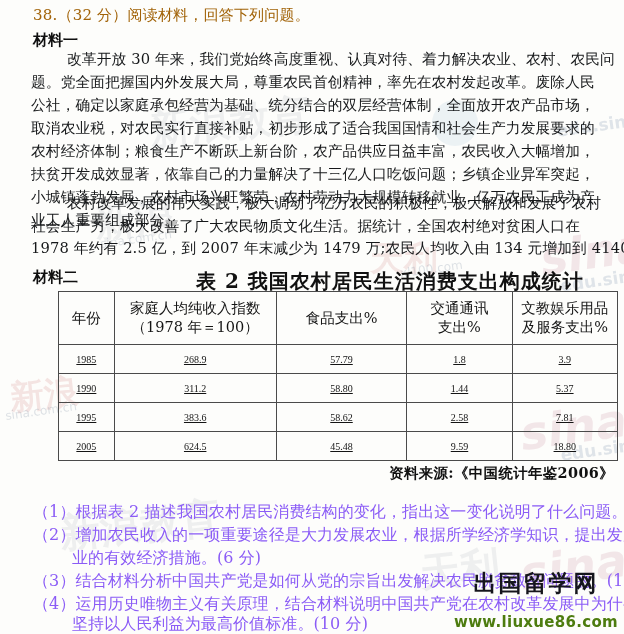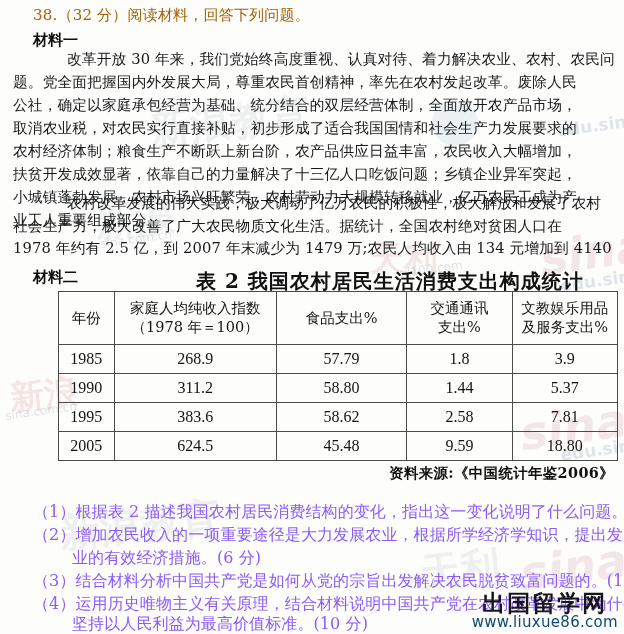--- a/index.html
+++ b/index.html
@@ -37,21 +37,21 @@
   }
   .label-bold {
     position: absolute;
     font-weight: bold;
     font-size: 15px;
     color: #101010;
     white-space: nowrap;
   }
   .body-line {
     position: absolute;
-    left: 13px;
+    left: 31px;
     font-size: 14.7px;
     line-height: 1;
     white-space: nowrap;
     color: #16181a;
     letter-spacing: 0.15px;
   }
   .body-line.indent {
     left: 67px;
   }
 
@@ -85,22 +85,23 @@
     background: transparent;
   }
   table.stats thead th {
     height: 52px;
     font-size: 14.5px;
     line-height: 1.28;
     font-family: "DejaVu Serif", "Liberation Serif", serif;
   }
   table.stats tbody td {
     height: 28px;
-    font-size: 16px;
+    font-size: 10px;
     font-family: "Liberation Serif", "DejaVu Serif", serif;
+    text-decoration: underline;
   }
   table.stats tbody td.yr {
     font-family: "Liberation Serif", "DejaVu Serif", serif;
   }
   .c-year   { width: 54px; }
   .c-income { width: 159px; }
   .c-food   { width: 128px; }
   .c-trans  { width: 103px; }
   .c-edu    { width: 103px; }
   .hd2 { display: block; }
@@ -187,24 +188,25 @@
   }
   .brand-cn {
     font-size: 23px;
     font-weight: bold;
     color: #15151c;
     letter-spacing: 2px;
     font-family: "DejaVu Sans", sans-serif;
   }
   .brand-url {
     font-size: 15px;
-    font-weight: normal;
-    color: #0c4a6e;
+    font-weight: bold;
+    color: #4d7c0f;
     letter-spacing: 0.3px;
     font-family: "DejaVu Sans", sans-serif;
+    margin-top: 20px;
   }
 </style>
 </head>
 <body>
 
 <div class="page">
 
   <div class="wm wm-cn" style="left:150px; top:95px;">新浪教育</div>
   <div class="wm wm-circle" style="left:432px; top:100px;"></div>
   <div class="wm wm-edu" style="left:556px; top:112px;">edu.sina.com</div>

